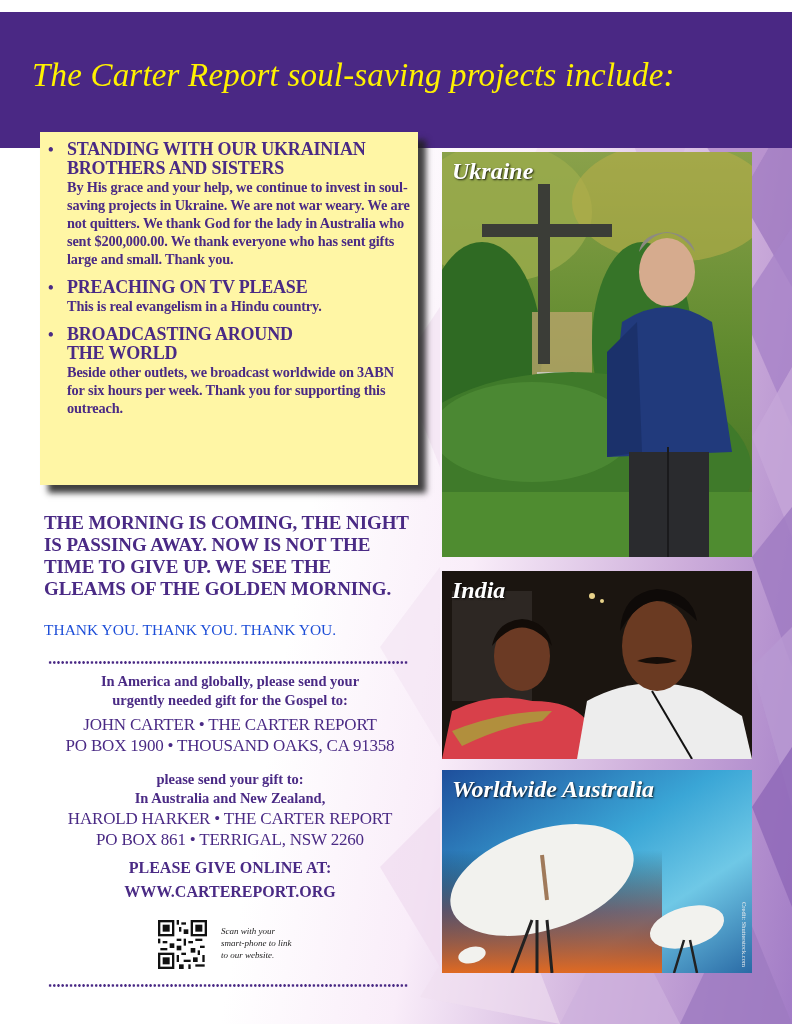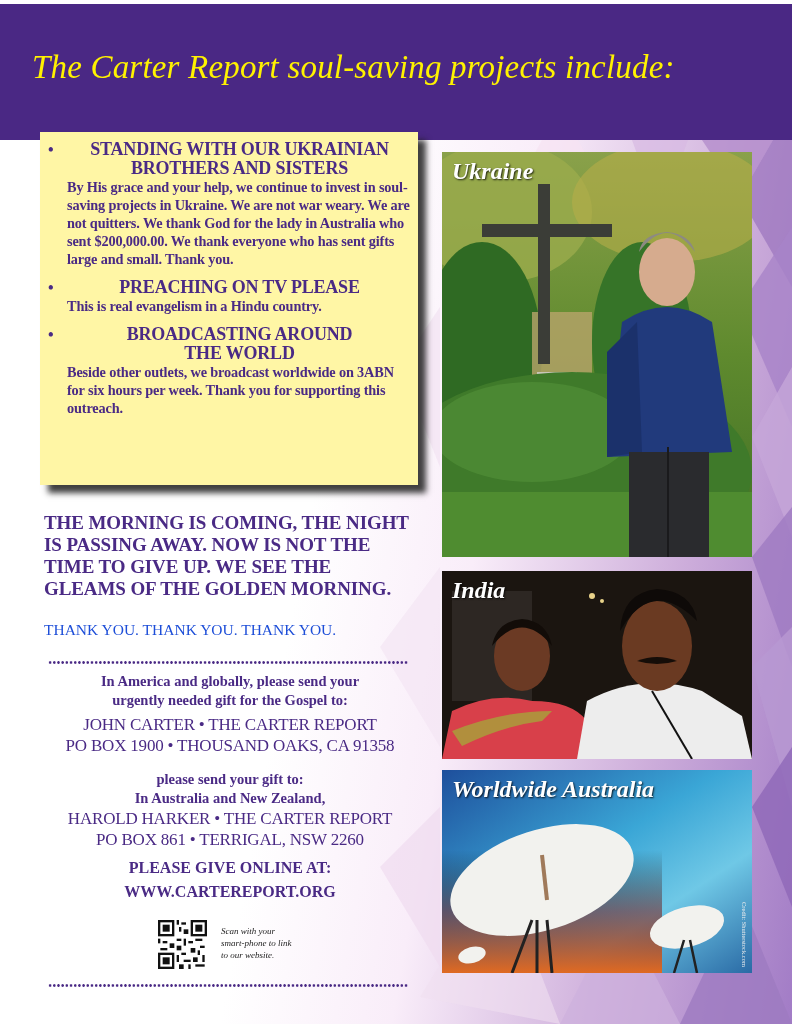--- a/index.html
+++ b/index.html
@@ -11,21 +11,21 @@
     background: #ffffff;
   }
   .bg {
     position: absolute; left: 0; top: 107px; width: 792px; height: 917px;
     background:
       linear-gradient(100deg, #ffffff 0%, #ffffff 40%, rgba(245,225,245,0.6) 58%, rgba(200,165,215,0.9) 80%, #a27cc6 100%);
     overflow: hidden;
   }
   .bg svg { position: absolute; left: 0; top: 0; }
   .header {
-    position: absolute; left: 0; top: 4px; width: 792px; height: 136px;
+    position: absolute; left: 0; top: 12px; width: 792px; height: 136px;
     background: #4a2884;
   }
   .header h1 {
     position: absolute; left: 32px; top: 44px;
     font-family: "Liberation Serif", "DejaVu Serif", serif;
     font-style: italic; font-weight: normal;
     font-size: 34px; letter-spacing: 0.2px;
     color: #fff200;
     transform: scaleX(0.97); transform-origin: left;
     white-space: nowrap;
@@ -35,21 +35,20 @@
     background: #fff6a5;
     box-shadow: 8px 8px 6px rgba(30,30,30,0.85);
     padding: 8px 6px 0 8px;
   }
   .item { display: flex; margin-bottom: 10px; }
   .bullet { width: 19px; font-size: 16px; font-weight: bold; padding-top: 1px; color: #4a2a85; }
   .item-body { flex: 1; }
   .item-title {
     font-size: 18px; font-weight: bold; line-height: 19px; color: #4a2a85;
     letter-spacing: -0.2px;
-    text-align: center;
   }
   .item-text {
     font-size: 14.3px; line-height: 18px; color: #4a2a85; font-weight: bold;
     letter-spacing: -0.15px;
   }
   .closing {
     position: absolute; left: 44px; top: 512px; width: 370px;
     font-size: 19px; font-weight: bold; line-height: 22px; color: #4a2a85;
     letter-spacing: -0.1px;
   }

